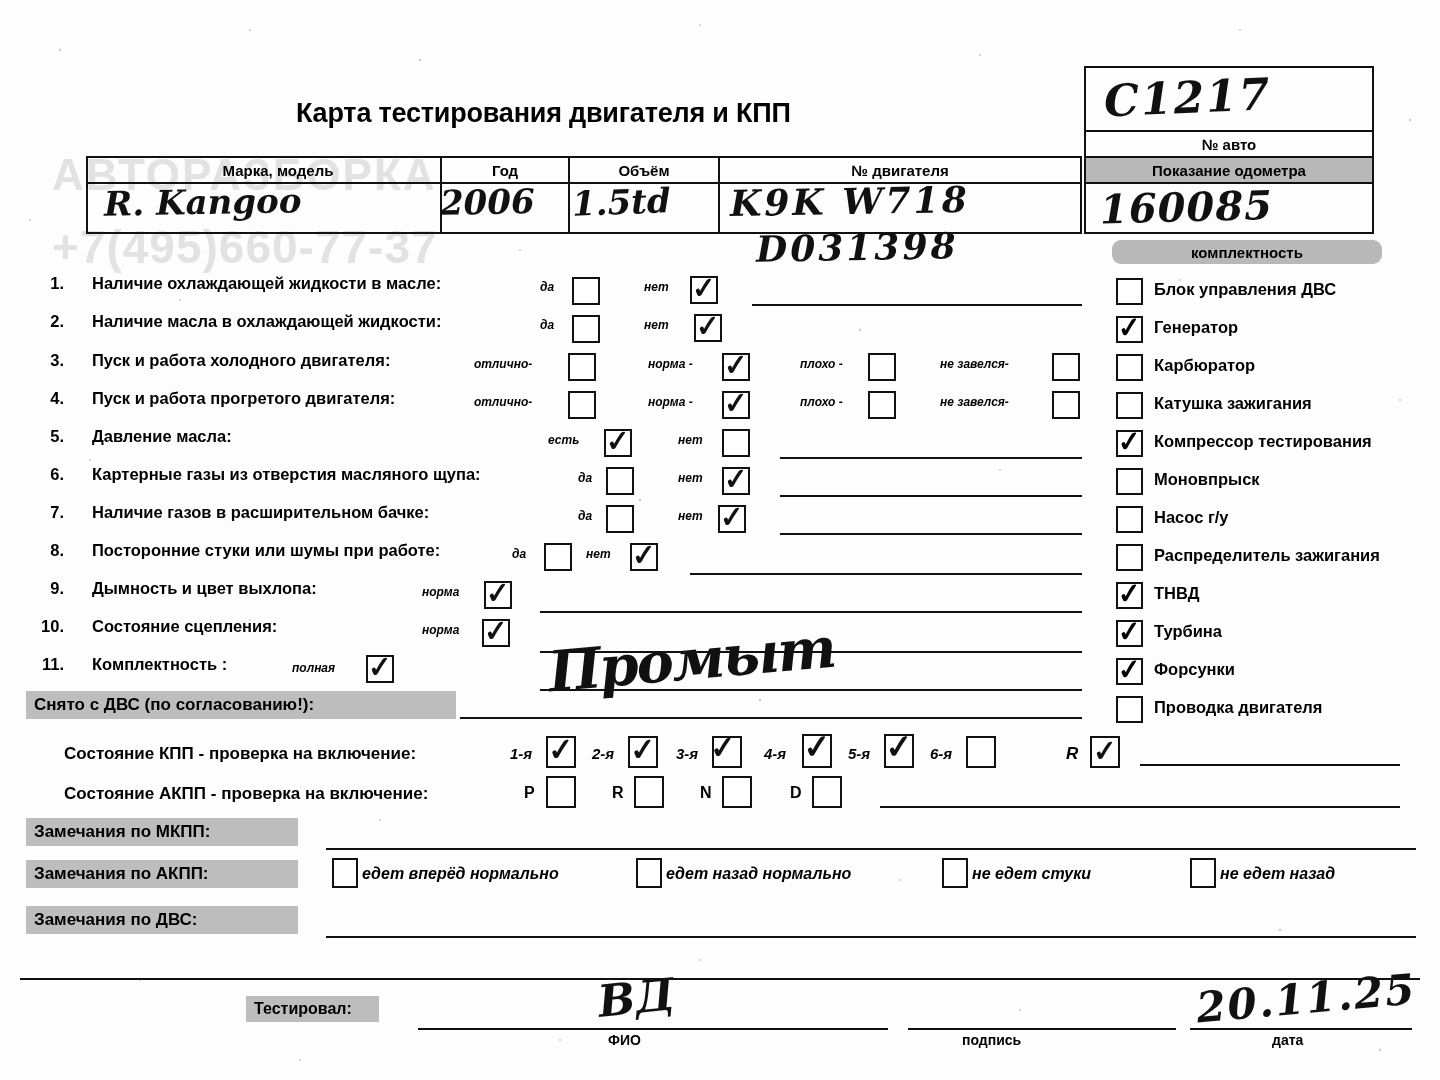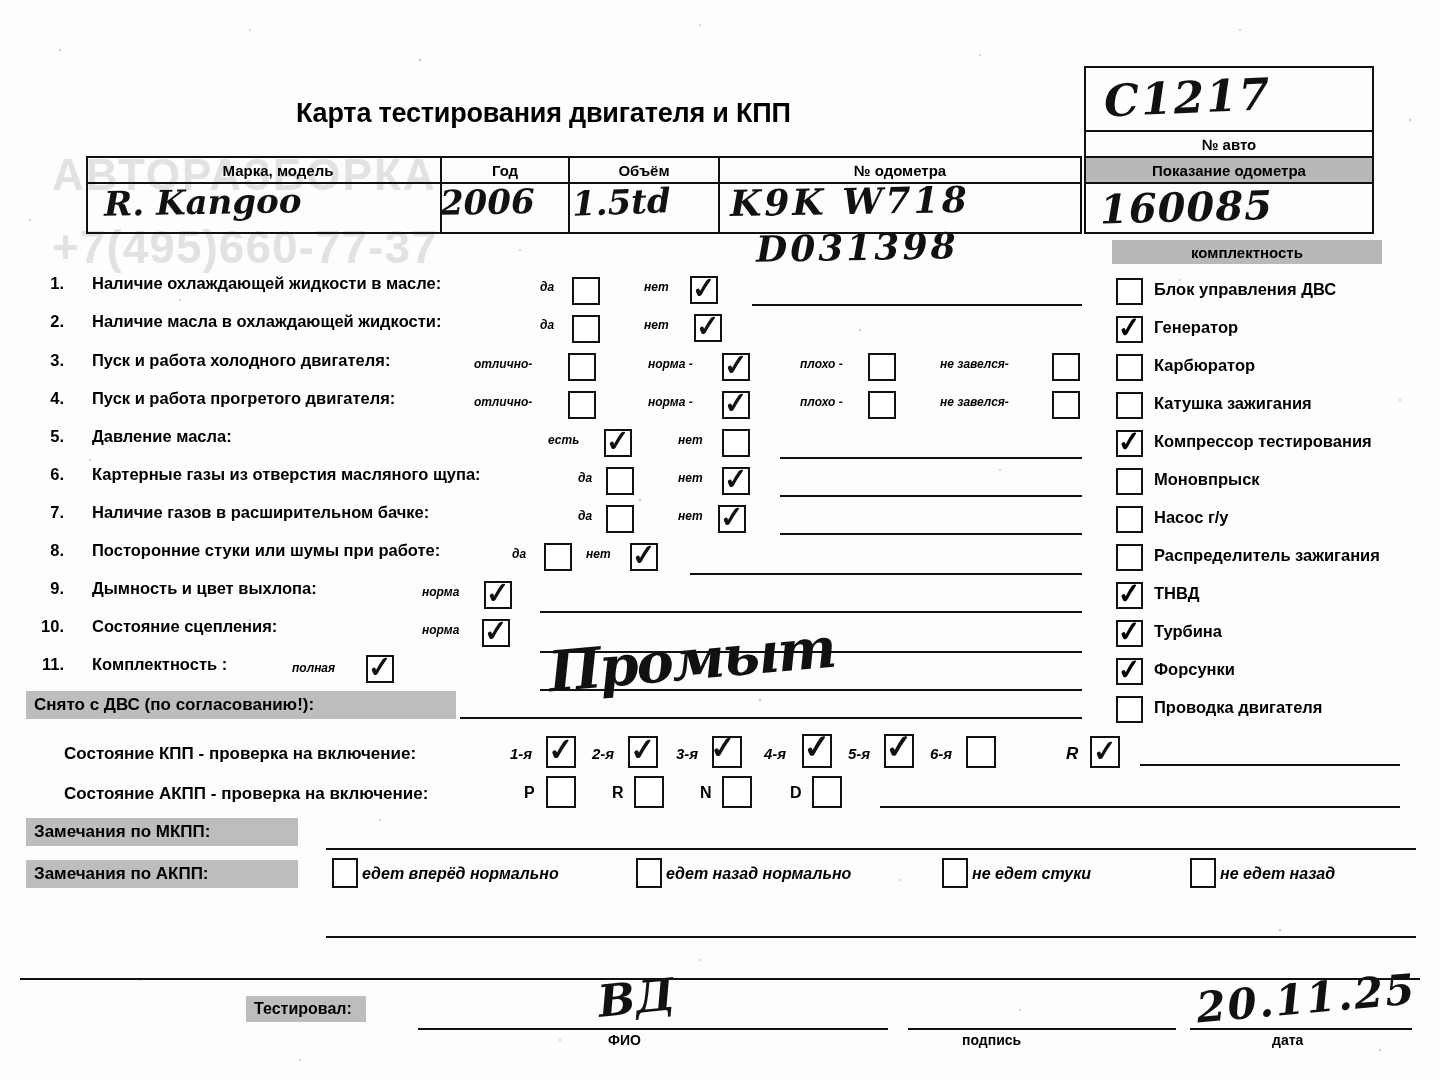--- a/index.html
+++ b/index.html
@@ -89,21 +89,21 @@
     color:#111; text-align:center; line-height:27px;
     transform:rotate(-4deg);
   }
   .uline { position:absolute; height:2px; background:#111; }
 
   
   .kompl-hdr {
     position:absolute; left:1112px; top:218px; width:270px; height:24px;
     background:#b8b8b8;
     display:flex; align-items:center; justify-content:center;
-    font-size:15px; font-weight:700;
+    font-size:15px; font-weight:700;border-radius:9px;
   }
   .krow { position:absolute; left:1116px; width:320px; height:38px; }
   .kcb { position:absolute; left:0; top:3px; width:27px; height:27px; border:2px solid #111; background:#fff; }
   .ktick {
     position:absolute; left:0; top:2px; width:27px; height:29px;
     font-family:"DejaVu Serif", serif; font-weight:700; font-size:28px;
     text-align:center; line-height:26px; transform:rotate(-5deg);
   }
   .klabel { position:absolute; left:38px; top:5px; font-size:16.5px; font-weight:700; white-space:nowrap; }
 
@@ -180,21 +180,21 @@
   <div class="odo-val">160085</div>
 
   <div class="tbl">
     <div class="hrow"></div>
     <div class="vline" style="left:352px"></div>
     <div class="vline" style="left:480px"></div>
     <div class="vline" style="left:630px"></div>
     <div class="cell-h" style="left:0; width:380px">Марка, модель</div>
     <div class="cell-h" style="left:354px; width:126px">Год</div>
     <div class="cell-h" style="left:482px; width:148px">Объём</div>
-    <div class="cell-h" style="left:632px; right:0">№ одометра</div>
+    <div class="cell-h" style="left:632px; right:0">№ двигателя</div>
   </div>
   <div class="hw" style="left:104px; top:160px; font-size:34px; transform:rotate(-1deg);">R. Kangoo</div>
   <div class="hw" style="left:440px; top:160px; font-size:34px; transform:rotate(-1deg);">2006</div>
   <div class="hw" style="left:572px; top:160px; font-size:34px; transform:rotate(-2deg);">1.5td</div>
   <div class="hw" style="left:730px; top:158px; font-size:36px; letter-spacing:3px; transform:rotate(-1deg);">K9K W718</div>
   <div class="hw" style="left:756px; top:204px; font-size:36px; letter-spacing:3px; transform:rotate(-1deg);">D031398</div>
 
   <div class="row" style="top:252px">
     <div class="num">1.</div>
     <div class="qtext">Наличие охлаждающей жидкости в масле:</div>
@@ -424,24 +424,25 @@
 
   <div class="rem-cb" style="left:332px; top:836px"></div>
   <div class="rem-opt" style="left:362px; top:843px">едет вперёд нормально</div>
   <div class="rem-cb" style="left:636px; top:836px"></div>
   <div class="rem-opt" style="left:666px; top:843px">едет назад нормально</div>
   <div class="rem-cb" style="left:942px; top:836px"></div>
   <div class="rem-opt" style="left:972px; top:843px">не едет стуки</div>
   <div class="rem-cb" style="left:1190px; top:836px"></div>
   <div class="rem-opt" style="left:1220px; top:843px">не едет назад</div>
 
+  <div class="ghdr" style="left:26px; top:884px; width:272px; height:28px;">Замечания по ДВС:</div>
   <div class="uline" style="left:326px; top:914px; width:1090px"></div>
 
   <div class="hline" style="left:20px; top:956px; width:1400px;"></div>
-  <div class="ghdr" style="left:246px; top:974px; width:120px; height:26px; font-size:16px;">Тестировал:</div>
+  <div class="ghdr" style="left:246px; top:974px; width:133px; height:26px; font-size:16px;">Тестировал:</div>
 
   <div class="hw" style="left:598px; top:950px; font-size:44px; transform:rotate(-6deg);">ВД</div>
   <div class="uline" style="left:418px; top:1006px; width:470px"></div>
   <div class="foot-lbl" style="left:608px; top:1010px">ФИО</div>
 
   <div class="uline" style="left:908px; top:1006px; width:268px"></div>
   <div class="foot-lbl" style="left:962px; top:1010px">подпись</div>
 
   <div class="hw" style="left:1196px; top:952px; font-size:42px; letter-spacing:2px; transform:rotate(-5deg);">20.11.25</div>
   <div class="uline" style="left:1190px; top:1006px; width:222px"></div>

